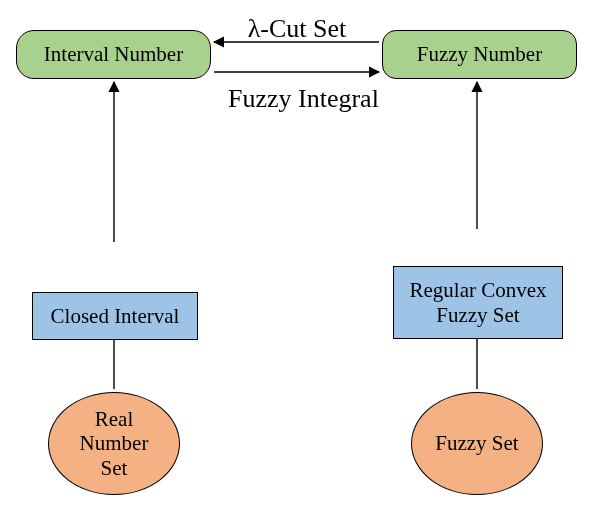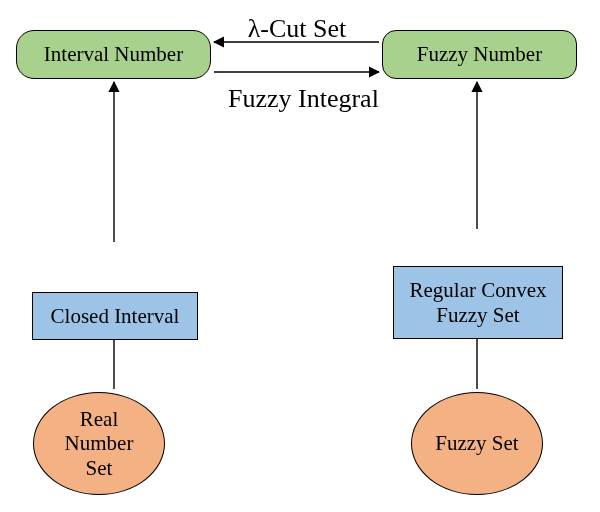--- a/index.html
+++ b/index.html
@@ -88,21 +88,21 @@
 
   <div class="node rect" style="left:32px; top:245px; width:166px; height:48px;margin-top:47px;">
     <span>Closed Interval</span>
   </div>
 
   <div class="node rect" style="left:393px; top:232px; width:170px; height:73px;margin-top:34px;">
     <span style="white-space:pre-line;">Regular Convex
 Fuzzy Set</span>
   </div>
 
-  <div class="node ellipse" style="left:33px; top:392px; width:132px; height:103px;">
+  <div class="node ellipse" style="left:48px; top:392px; width:132px; height:103px;">
     <span style="white-space:pre-line;">Real
 Number
 Set</span>
   </div>
 
   <div class="node ellipse" style="left:411px; top:392px; width:132px; height:103px;">
     <span>Fuzzy Set</span>
   </div>
 
 </div>

